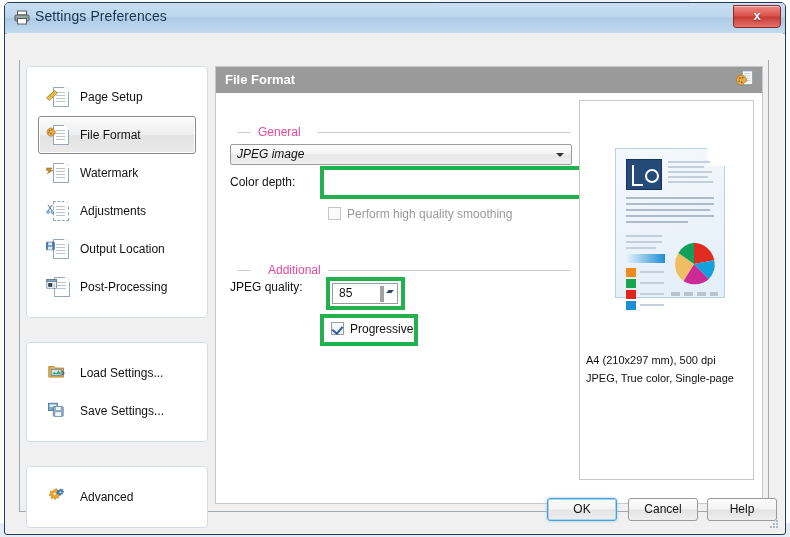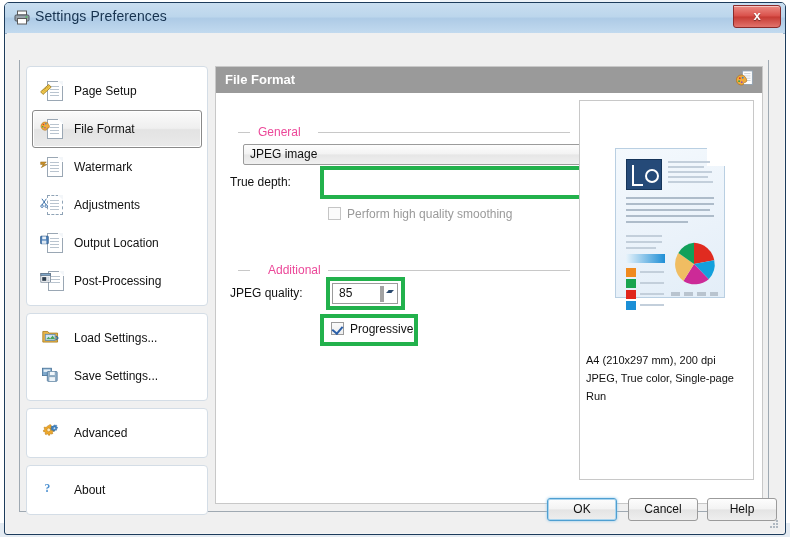--- a/index.html
+++ b/index.html
@@ -70,21 +70,21 @@
   .tabpage{
     position:absolute;left:12px;top:27px;width:750px;height:452px;
     border:1px solid #9fa9b2;border-top:none;background:#f0f0f0;
     box-sizing:border-box;
   }
 
   
   .sidebar{position:absolute;left:6px;top:6px;width:182px;height:438px;}
   .sb-group{
     background:#fff;border:1px solid #d4dde6;border-radius:4px;
-    box-sizing:border-box;padding:5px;margin-bottom:7px;
+    box-sizing:border-box;padding:11px;margin-bottom:24px;
   }
   .sb-item{
     position:relative;height:38px;display:flex;align-items:center;
     padding-left:8px;border-radius:3px;cursor:pointer;border:1px solid transparent;
     box-sizing:border-box;
   }
   .sb-item.sel{
     border:1px solid #8a8a8a;
     background:linear-gradient(180deg,#fbfbfb 0%,#efefef 48%,#e3e3e3 52%,#eaeaea 100%);
     box-shadow:inset 0 0 0 1px #fff;
@@ -427,40 +427,40 @@
           </div>
 
           <div class="fields">
 
             <div class="grp" style="left:14px;top:40px;width:340px;">
               <div class="rule-l"></div>
               <div class="rule-r" style="left:88px;width:252px;"></div>
               <div class="cap">General</div>
             </div>
 
-            <div class="combo" style="left:27px;top:51px;width:386px;">
+            <div class="combo" style="left:14px;top:51px;width:342px;font-style:italic;">
               <span>JPEG image</span>
               <span class="arr"></span>
             </div>
 
-            <div class="lbl" style="left:14px;top:82px;">True depth:</div>
+            <div class="lbl" style="left:14px;top:82px;">Color depth:</div>
             <div class="hl" style="left:104px;top:73px;width:264px;height:33px;"></div>
 
             <div class="cbx off" style="left:112px;top:114px;">
               <span class="box"></span>
               <span class="cl">Perform high quality smoothing</span>
             </div>
 
             <div class="grp" style="left:14px;top:178px;width:340px;">
               <div class="rule-l"></div>
               <div class="rule-r" style="left:98px;width:242px;"></div>
               <div class="cap" style="left:32px;">Additional</div>
             </div>
 
-            <div class="lbl" style="left:14px;top:193px;">JPEG quality:</div>
+            <div class="lbl" style="left:14px;top:187px;">JPEG quality:</div>
             <div class="spin" style="left:116px;top:190px;">
               <span>85</span>
               <span class="spin-btns">
                 <span class="sb-half up"><i class="t"></i></span>
                 <span class="sb-half dn"><i class="t"></i></span>
               </span>
             </div>
             <div class="hl" style="left:110px;top:184px;width:79px;height:33px;"></div>
 
             <div class="cbx" style="left:115px;top:229px;">
@@ -514,23 +514,22 @@
                   <path d="M50 50 L16 26 A46 46 0 0 1 50 4 Z" fill="#12a05a"></path>
                 </svg>
 
                 <i class="ln" style="left:55px;top:143px;width:9px;height:4px;background:#b9c4cf;"></i>
                 <i class="ln" style="left:68px;top:143px;width:9px;height:4px;background:#b9c4cf;"></i>
                 <i class="ln" style="left:81px;top:143px;width:9px;height:4px;background:#b9c4cf;"></i>
                 <i class="ln" style="left:94px;top:143px;width:8px;height:4px;background:#b9c4cf;"></i>
               </div>
 
               <div class="pv-meta">
-                <div>A4 (210x297 mm), 200 dpi</div>
+                <div>A4 (210x297 mm), 500 dpi</div>
                 <div>JPEG, True color, Single-page</div>
-                <div>Run</div>
               </div>
             </div>
 
           </div>
         </div>
       </div>
 
       <div class="footer">
         <div class="btn def" style="left:540px;top:18px;">OK</div>
         <div class="btn" style="left:621px;top:18px;">Cancel</div>

